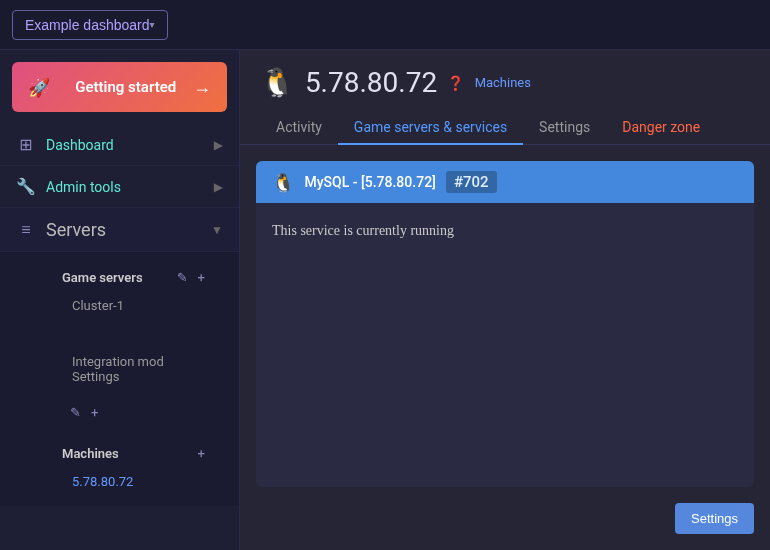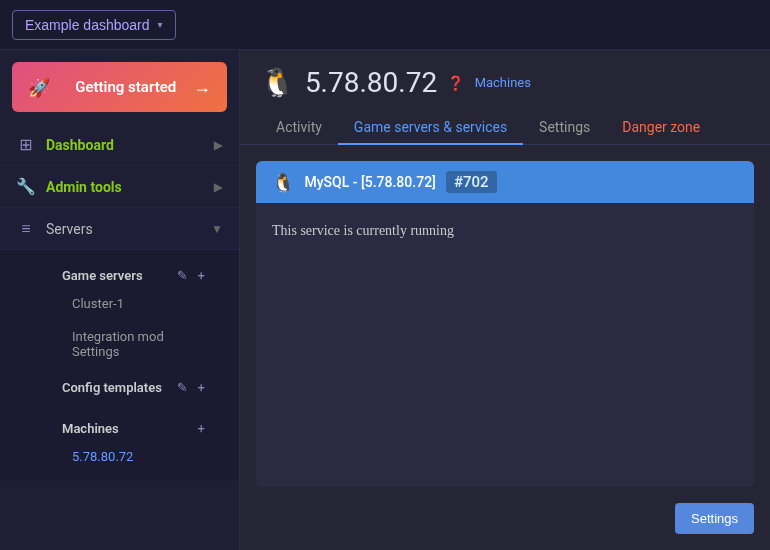--- a/index.html
+++ b/index.html
@@ -24,21 +24,20 @@
     }
     .topbar-title {
       background: transparent;
       border: 1px solid #6060a0;
       color: #b0a0ff;
       padding: 6px 12px;
       border-radius: 4px;
       font-size: 14px;
       display: flex;
       align-items: center;
-      gap: 8px;
       cursor: pointer;
     }
     .topbar-title .chevron {
       font-size: 10px;
       color: #8888bb;
     }
 
     
     .layout {
       display: flex;
@@ -87,22 +86,21 @@
     .sidebar-item .item-icon {
       margin-right: 10px;
       font-size: 16px;
       color: #8888bb;
       width: 20px;
       text-align: center;
     }
     .sidebar-item .item-label {
       flex: 1;
       font-size: 14px;
-      color: #84cc16;
-      font-weight: bold;
+      color: #5eead4;
     }
     .sidebar-item .chevron-right {
       font-size: 12px;
       color: #666;
     }
 
     
     .sidebar-servers-header {
       display: flex;
       align-items: center;
@@ -114,21 +112,21 @@
     .sidebar-servers-header .item-icon {
       margin-right: 10px;
       font-size: 16px;
       color: #8888bb;
       width: 20px;
       text-align: center;
     }
     .sidebar-servers-header .item-label {
       flex: 1;
       color: #bbb;
-      font-size: 14px;
+      font-size: 18px;
     }
     .sidebar-servers-header .chevron-down {
       font-size: 12px;
       color: #666;
     }
 
     .sidebar-sub {
       background: #1a1a30;
       padding: 6px 16px;
     }
@@ -163,20 +161,21 @@
       cursor: pointer;
     }
 
     .sidebar-sub-item.link-item {
       color: #6699ff;
       font-size: 13px;
     }
 
     .sidebar-sub-item.two-line {
       padding: 5px 0 5px 10px;
+      margin-top: 23px;
     }
     .sidebar-sub-item.two-line .line1 {
       color: #999;
       font-size: 13px;
     }
     .sidebar-sub-item.two-line .line2 {
       color: #999;
       font-size: 13px;
     }
 
@@ -356,21 +355,20 @@
 
       <div class="sidebar-sub-section">
         <div class="sidebar-sub-item two-line">
           <div class="line1">Integration mod</div>
           <div class="line2">Settings</div>
         </div>
       </div>
 
       <div class="sidebar-sub-section">
         <div class="sidebar-sub-section-header">
-          <span class="section-title">Config templates</span>
           <span class="edit-icon">✎</span>
           <span class="add-icon">+</span>
         </div>
       </div>
 
       <div class="machines-section">
         <div class="sidebar-sub-section-header">
           <span class="section-title">Machines</span>
           <span class="add-icon">+</span>
         </div>

